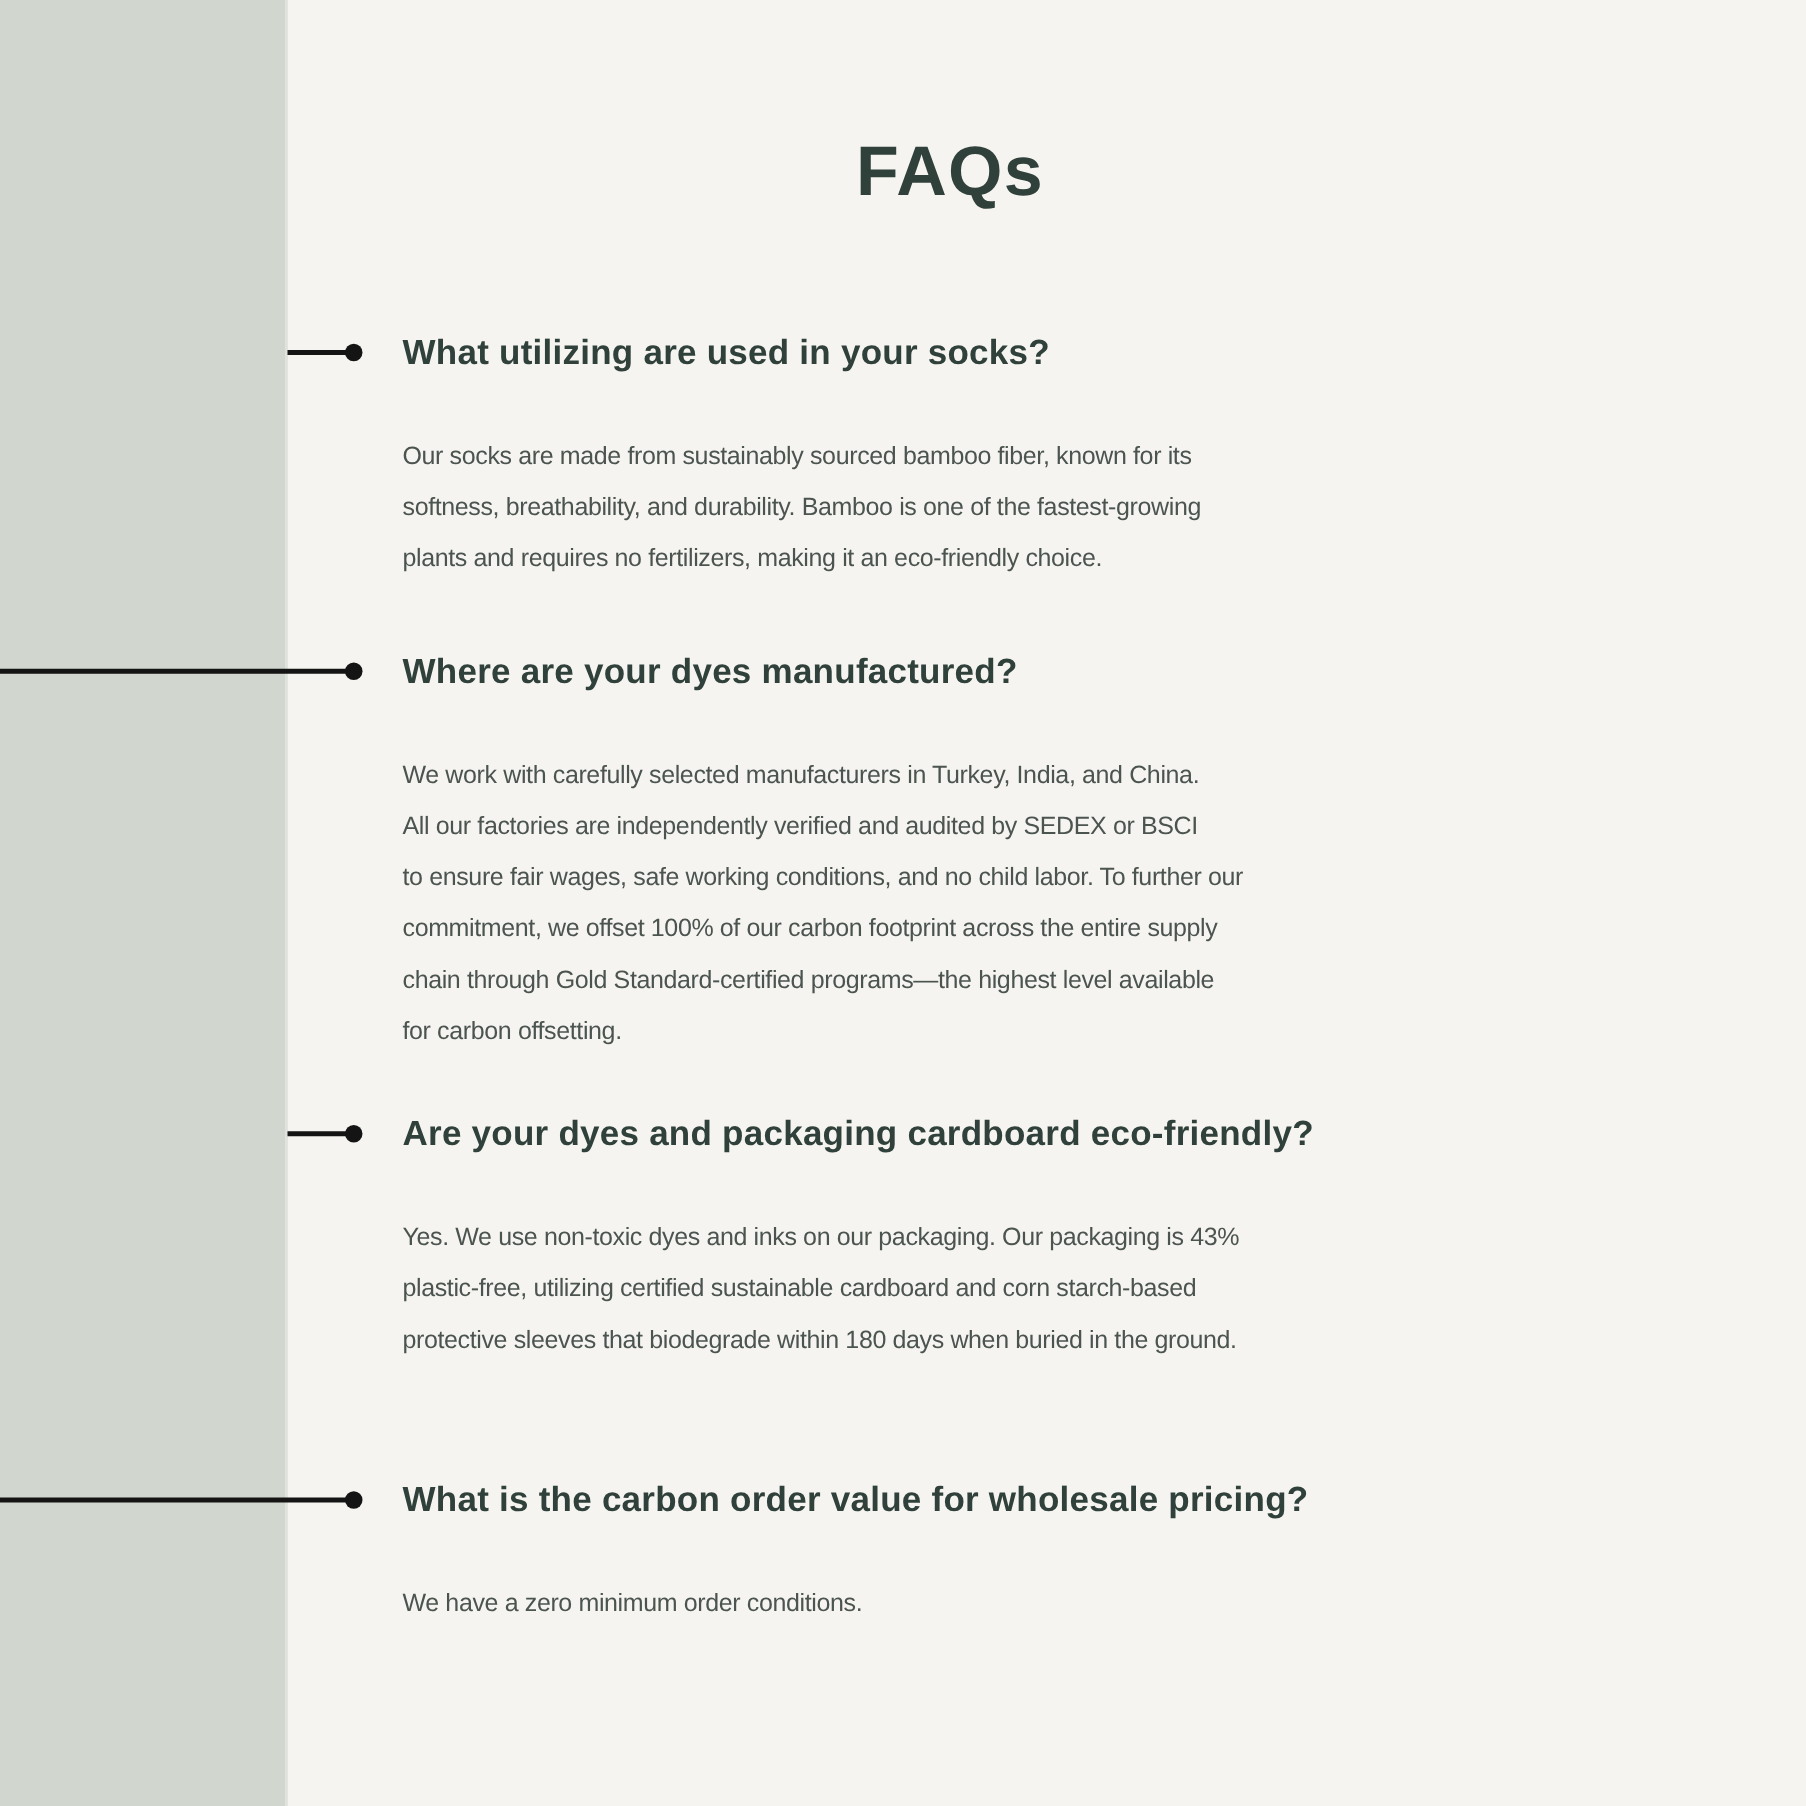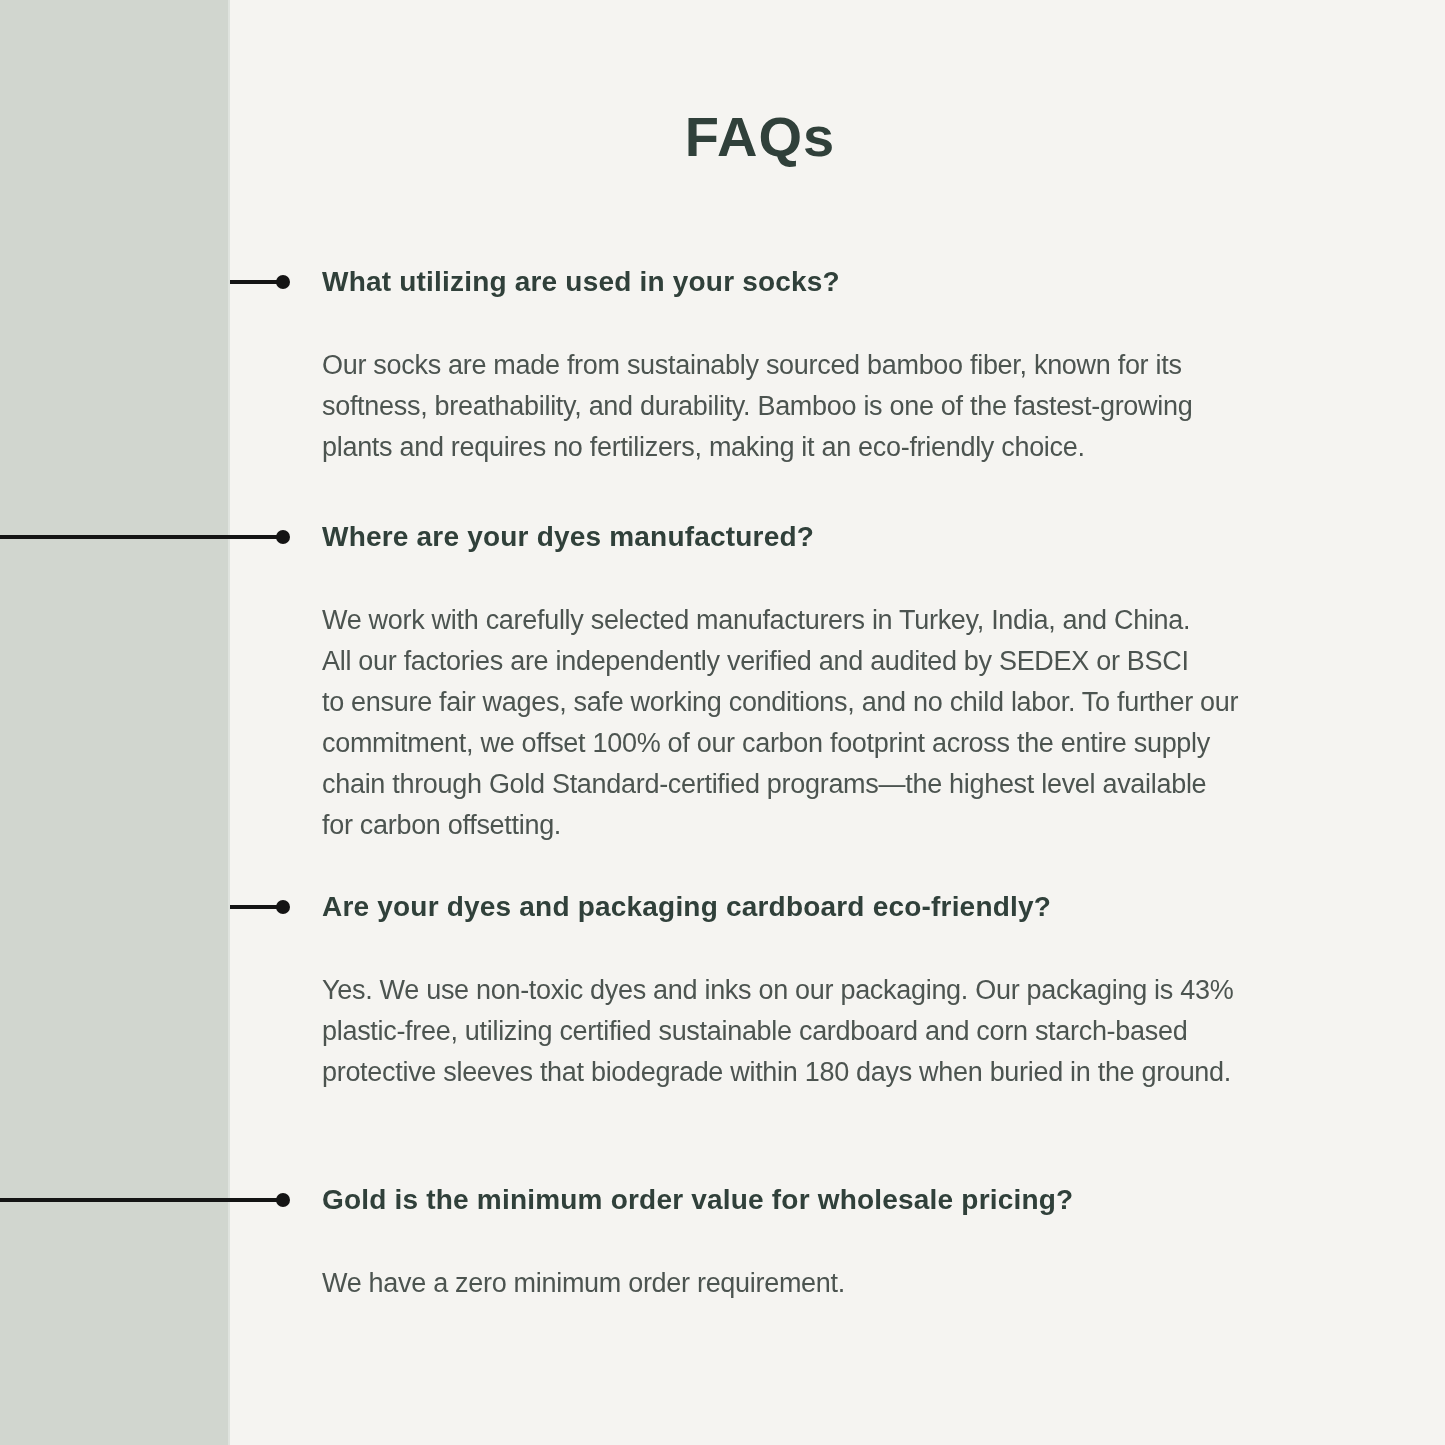--- a/index.html
+++ b/index.html
@@ -71,21 +71,21 @@
   .dot {
     position: absolute;
     right: -7px;
     top: -5px;
     width: 14px; height: 14px;
     border-radius: 50%;
     background: var(--connector);
   }
   .answer {
     margin-top: 46px;
-    font-size: 27px;
+    font-size: 20px;
     line-height: 41px;
     font-weight: 300;
     letter-spacing: -0.3px;
     color: var(--body-text);
     white-space: pre-line;
   }
 </style>
 </head>
 <body>
 
@@ -133,19 +133,19 @@
       <p class="answer">Yes. We use non-toxic dyes and inks on our packaging. Our packaging is 43%
 plastic-free, utilizing certified sustainable cardboard and corn starch-based
 protective sleeves that biodegrade within 180 days when buried in the ground.</p>
     </article>
 
     <article class="faq-item">
       <div class="q-row">
         <span class="connector long">
           <span class="dot"></span>
         </span>
-        <h2 class="question">Gold is the minimum order value for wholesale pricing?</h2>
+        <h2 class="question">What is the carbon order value for wholesale pricing?</h2>
       </div>
-      <p class="answer">We have a zero minimum order requirement.</p>
+      <p class="answer">We have a zero minimum order conditions.</p>
     </article>
 
   </section>
 </div>
 
 </body></html>

